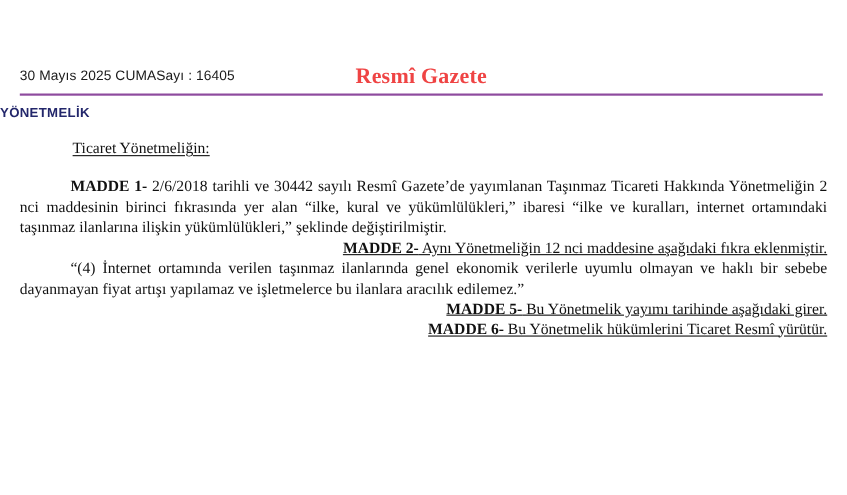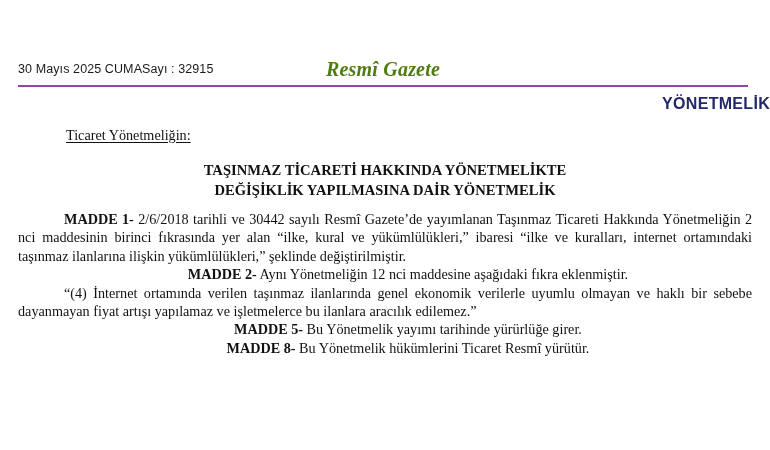--- a/index.html
+++ b/index.html
@@ -65,24 +65,24 @@
     height: 2px;
     background: #8e4a9e;
   }
 
   
   .section-heading {
     position: absolute;
     top: 95px;
     left: 0;
     right: 0;
-    text-align: right;
+    text-align: left;
     font-family: "Liberation Sans", "DejaVu Sans", sans-serif;
     font-weight: bold;
-    font-size: 16px;
+    font-size: 12px;
     color: #23276b;
     letter-spacing: 0.3px;
   }
 
   
   .body-area {
     position: absolute;
     top: 126px;
     left: 18px;
     width: 734px;
@@ -125,63 +125,60 @@
     margin-top: 9px;
   }
   .para-tight {
     margin-top: 0;
   }
   .lbl {
     font-weight: bold;
     margin-top: 40px;
   }
   .no-justify {
-    text-align: center;
+    text-align: right;
+    text-decoration: underline;
   }
 </style>
 </head>
 <body>
 
 <div class="page">
 
   <div class="masthead">
     <span class="masthead-date">30 Mayıs 2025 CUMA</span>
-    <span class="masthead-title" style="color: #4d7c0f; font-style: italic;">Resmî Gazete</span>
-    <span class="masthead-issue">Sayı : 32915</span>
+    <span class="masthead-title" style="color: #ef4444;">Resmî Gazete</span>
+    <span class="masthead-issue">Sayı : 16405</span>
   </div>
 
   <div class="rule" style="background: rgb(142, 74, 158);"></div>
 
   <div class="section-heading" style="color: rgb(35, 39, 107);">YÖNETMELİK</div>
 
   <div class="body-area">
 
     <span class="issuer-wrap">
       <span class="issuer">Ticaret Yönetmeliğin:</span>
     </span>
 
-    <div class="doc-title">
-      <span class="t-line">TAŞINMAZ TİCARETİ HAKKINDA YÖNETMELİKTE</span>
-      <span class="t-line">DEĞİŞİKLİK YAPILMASINA DAİR YÖNETMELİK</span>
-    </div>
 
     <p class="para indent para-block">
       <span class="lbl">MADDE 1-</span><span> 2/6/2018 tarihli ve 30442 sayılı Resmî Gazete’de yayımlanan Taşınmaz Ticareti Hakkında Yönetmeliğin 2 nci maddesinin birinci fıkrasında yer alan “ilke, kural ve yükümlülükleri,” ibaresi “ilke ve kuralları, internet ortamındaki taşınmaz ilanlarına ilişkin yükümlülükleri,” şeklinde değiştirilmiştir.</span>
     </p>
 
     <p class="para indent no-justify para-tight">
       <span class="lbl">MADDE 2-</span><span> Aynı Yönetmeliğin 12 nci maddesine aşağıdaki fıkra eklenmiştir.</span>
     </p>
 
     <p class="para indent para-tight">
       <span>“(4) İnternet ortamında verilen taşınmaz ilanlarında genel ekonomik verilerle uyumlu olmayan ve haklı bir sebebe dayanmayan fiyat artışı yapılamaz ve işletmelerce bu ilanlara aracılık edilemez.”</span>
     </p>
 
     <p class="para indent no-justify para-tight">
-      <span class="lbl">MADDE 5-</span><span> Bu Yönetmelik yayımı tarihinde yürürlüğe girer.</span>
+      <span class="lbl">MADDE 5-</span><span> Bu Yönetmelik yayımı tarihinde aşağıdaki girer.</span>
     </p>
 
     <p class="para indent no-justify para-tight">
-      <span class="lbl">MADDE 8-</span><span> Bu Yönetmelik hükümlerini Ticaret Resmî yürütür.</span>
+      <span class="lbl">MADDE 6-</span><span> Bu Yönetmelik hükümlerini Ticaret Resmî yürütür.</span>
     </p>
 
   </div>
 </div>
 
 </body></html>

